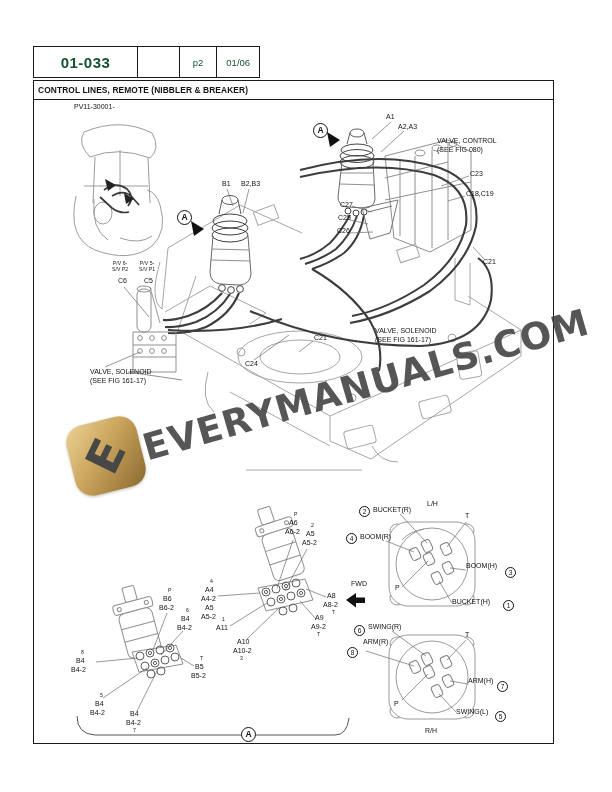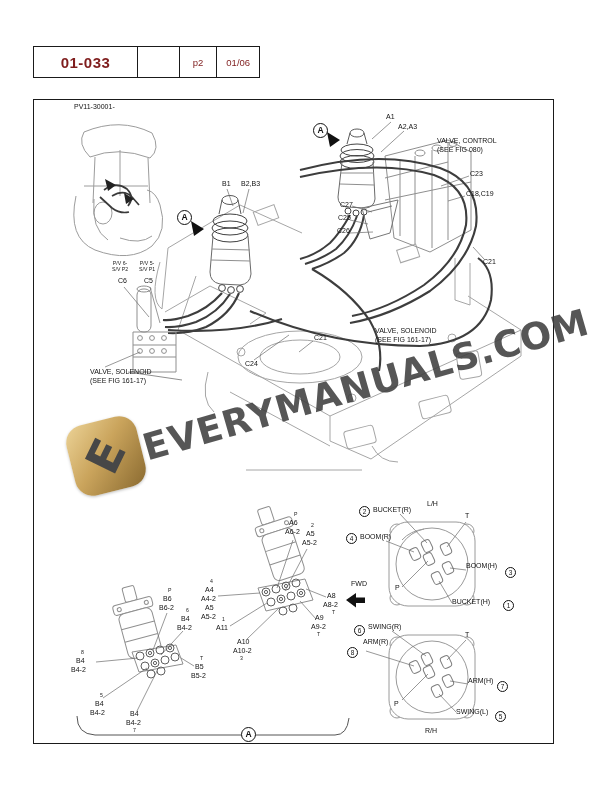--- a/index.html
+++ b/index.html
@@ -2,21 +2,21 @@
 <html><head>
 <meta charset="utf-8">
 <style>
   html,body{margin:0;padding:0;background:#e8e8e8;}
   #page{position:relative;width:612px;height:792px;background:#ffffff;overflow:hidden;
         font-family:"Liberation Sans",sans-serif;}
   
   .hdr{position:absolute;left:33px;top:46px;width:227px;height:32px;display:flex;
        border:1.6px solid #1a1a1a;box-sizing:border-box;background:#fff;}
   .hdr .cell{box-sizing:border-box;border-right:1.2px solid #1a1a1a;display:flex;
-       align-items:center;justify-content:center;color:#7f1d1d;}
+       align-items:center;justify-content:center;color:#14532d;}
   .hdr .cell:last-child{border-right:none;}
   .c-num{width:105px;font-size:15px;font-weight:bold;letter-spacing:.5px;}
   .c-blank{width:42px;}
   .c-pg{width:38px;font-size:9.5px;}
   .c-rev{width:42px;font-size:9.5px;}
   
   .titlebar{position:absolute;left:33px;top:80px;width:521px;height:20px;box-sizing:border-box;
        border:1.2px solid #1a1a1a;display:flex;align-items:center;padding-left:4px;
        font-size:8.4px;font-weight:bold;color:#111;background:#fff;letter-spacing:.1px;}
   
@@ -46,20 +46,21 @@
 <body>
 
 <div id="page">
 
   <div class="hdr">
     <div class="cell c-num">01-033</div>
     <div class="cell c-blank"></div>
     <div class="cell c-pg">p2</div>
     <div class="cell c-rev">01/06</div>
   </div>
+  <div class="titlebar">CONTROL LINES, REMOTE (NIBBLER &amp; BREAKER)</div>
   <div class="frame"></div>
   <span class="lbl" style="left:74px;top:103px;">PV11-30001-</span>
 
   <svg class="art" width="612" height="792" viewBox="0 0 612 792">
 
     <g stroke="#9c9c9c" fill="none" stroke-width="1">
       <path d="M84,132 Q120,117 152,133 Q161,149 150,158 Q118,146 90,157 Q77,144 84,132 Z"></path>
       <path d="M95,157 L93,203 M148,158 L150,203 M120,150 L120,196"></path>
       <path d="M76,196 Q67,238 95,250 Q130,263 152,246 Q168,231 160,205 Q156,192 147,190"></path>
       <path d="M94,199 Q91,229 108,240"></path>

